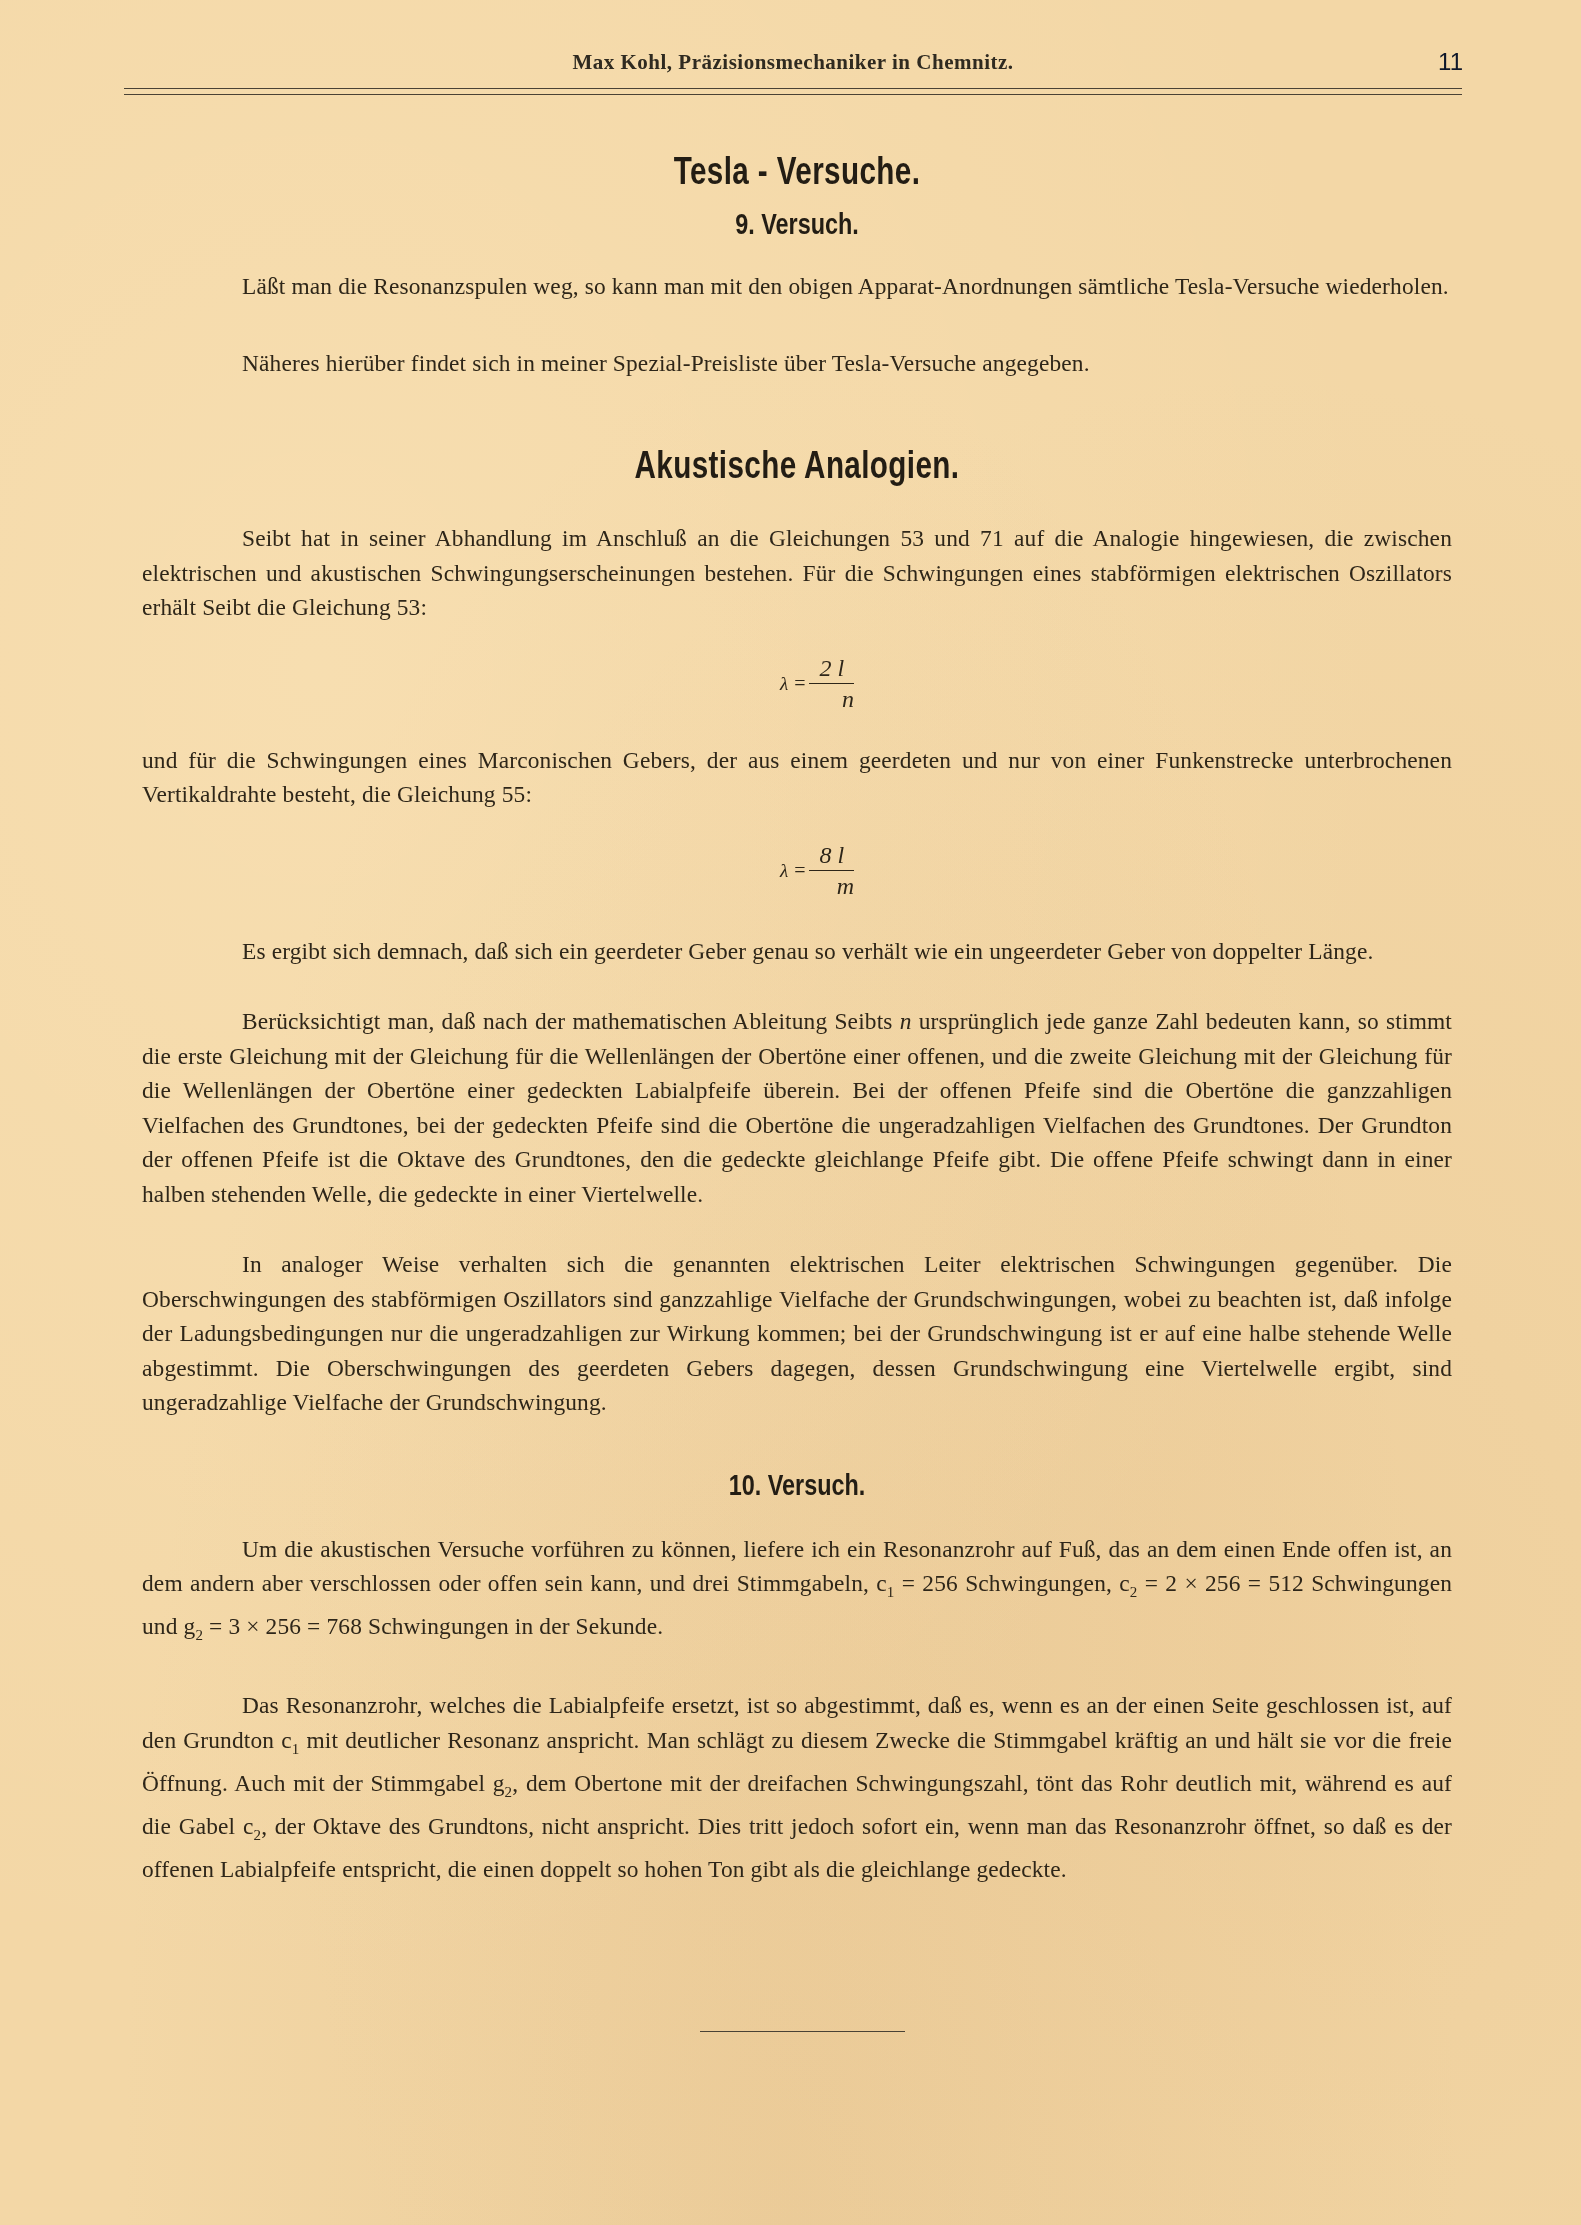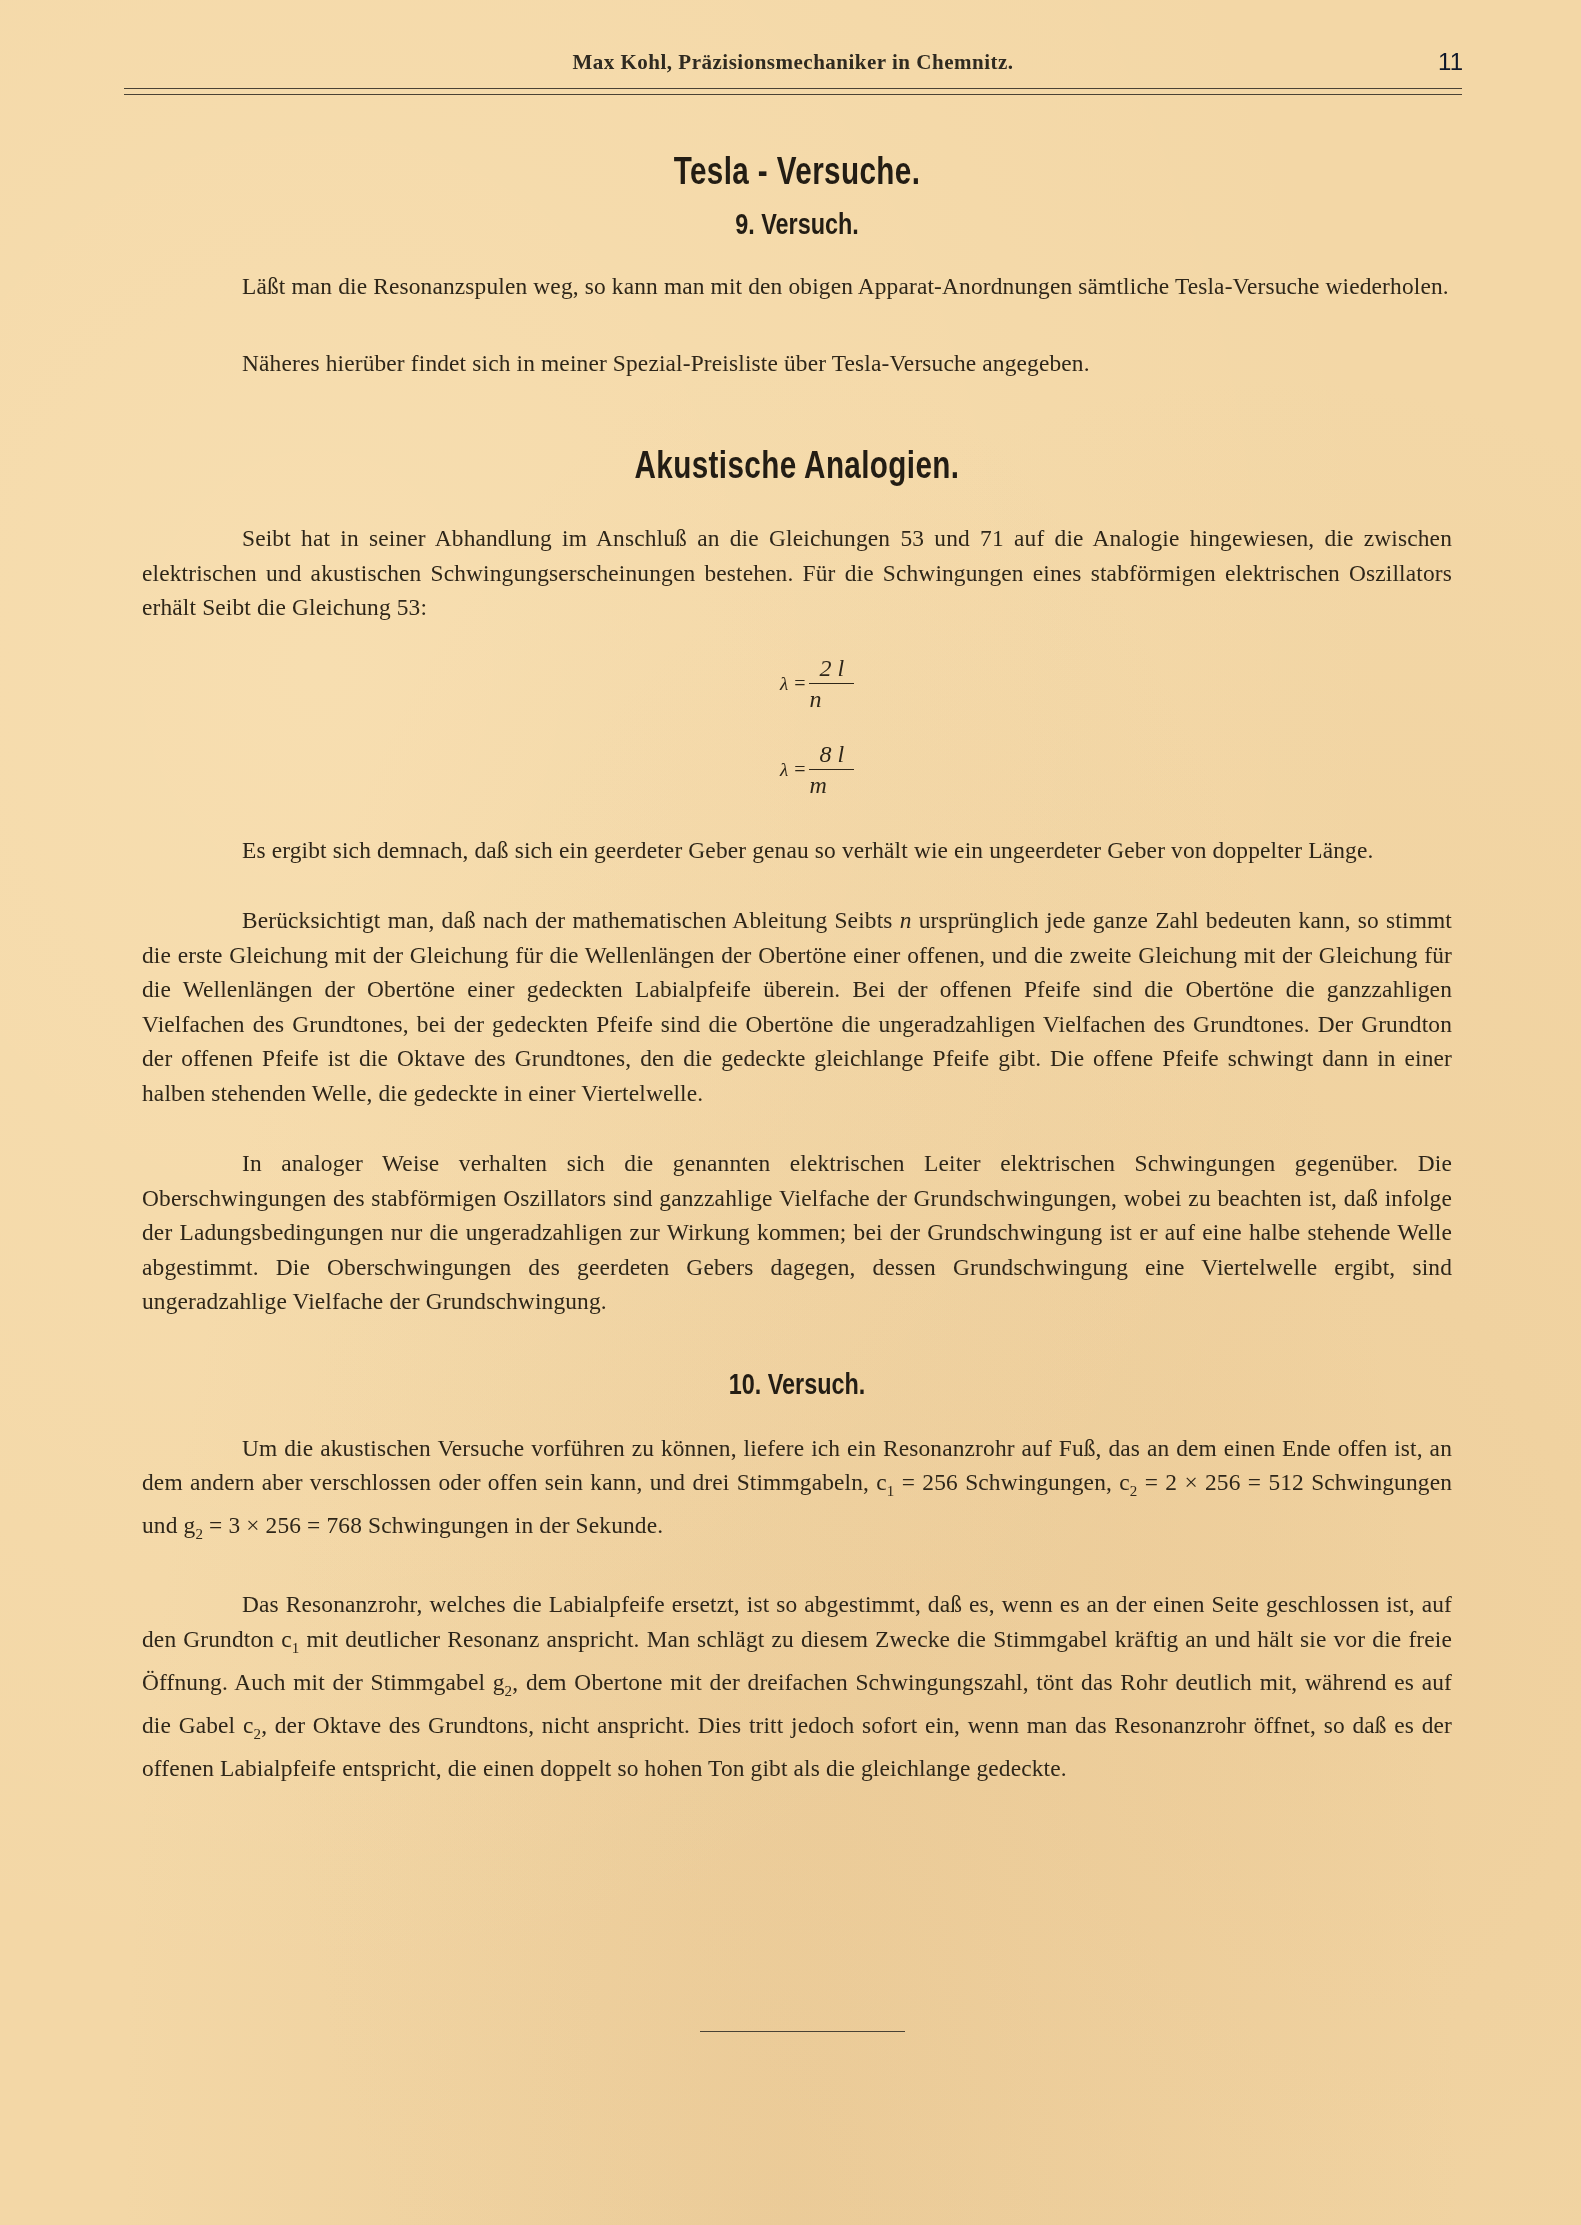--- a/index.html
+++ b/index.html
@@ -52,21 +52,21 @@
   }
   .noindent { text-indent: 0; }
   .gap-s { height: 10px; }
   .eq {
     display: flex; justify-content: center; align-items: center;
     height: 86px; margin-left: 40px;
     font-family: "Liberation Serif", serif; font-style: italic; font-size: 21px;
   }
   .eq .lambda { font-size: 19px; margin-right: 6px; }
   .eq .equals { margin-right: 4px; font-style: normal; font-size: 20px; }
-  .frac { display: inline-flex; flex-direction: column; align-items: flex-start; }
+  .frac { display: inline-flex; flex-direction: column; align-items: flex-end; }
   .frac .num { padding: 0 10px; border-bottom: 1.5px solid #2e2619; line-height: 30px; font-size: 24px; }
   .frac .den { line-height: 30px; font-size: 24px; }
   i.var { font-style: italic; }
   sub { font-size: 15px; }
   .end-rule {
     position: absolute; left: 692px; top: 2031px; width: 205px; height: 0;
     border-top: 1.5px solid #4a4235;
   }
 </style>
 </head>
@@ -95,20 +95,21 @@
 
     <div class="eq">
       <span class="lambda">λ</span>
       <span class="equals">=</span>
       <span class="frac">
         <span class="num">2 l</span>
         <span class="den">n</span>
       </span>
     </div>
 
+    <p class="noindent">und für die Schwingungen eines Marconischen Gebers, der aus einem geerdeten und nur von einer Funkenstrecke unterbrochenen Vertikaldrahte besteht, die Gleichung 55:</p>
 
     <div class="eq">
       <span class="lambda">λ</span>
       <span class="equals">=</span>
       <span class="frac">
         <span class="num">8 l</span>
         <span class="den">m</span>
       </span>
     </div>
 

